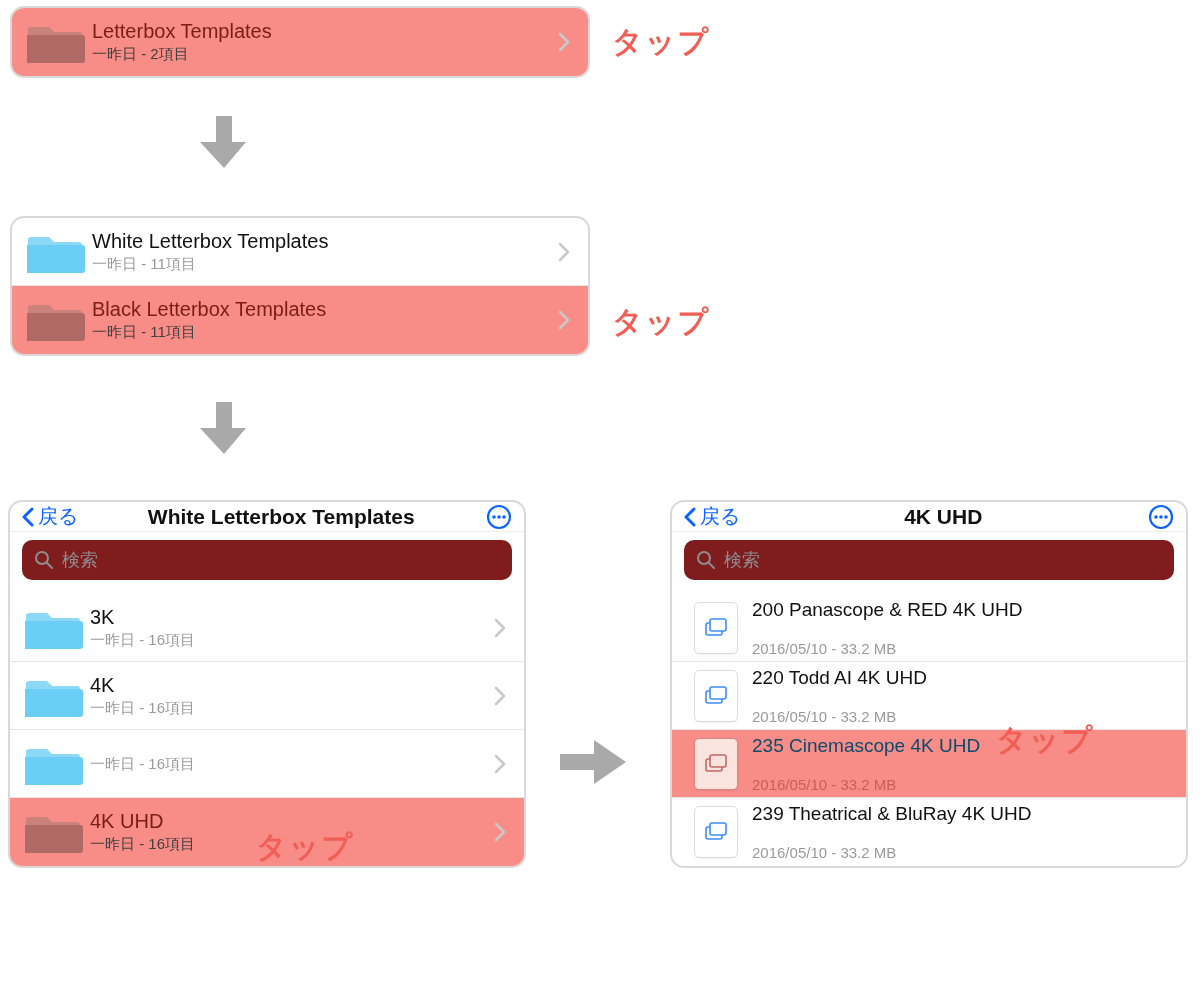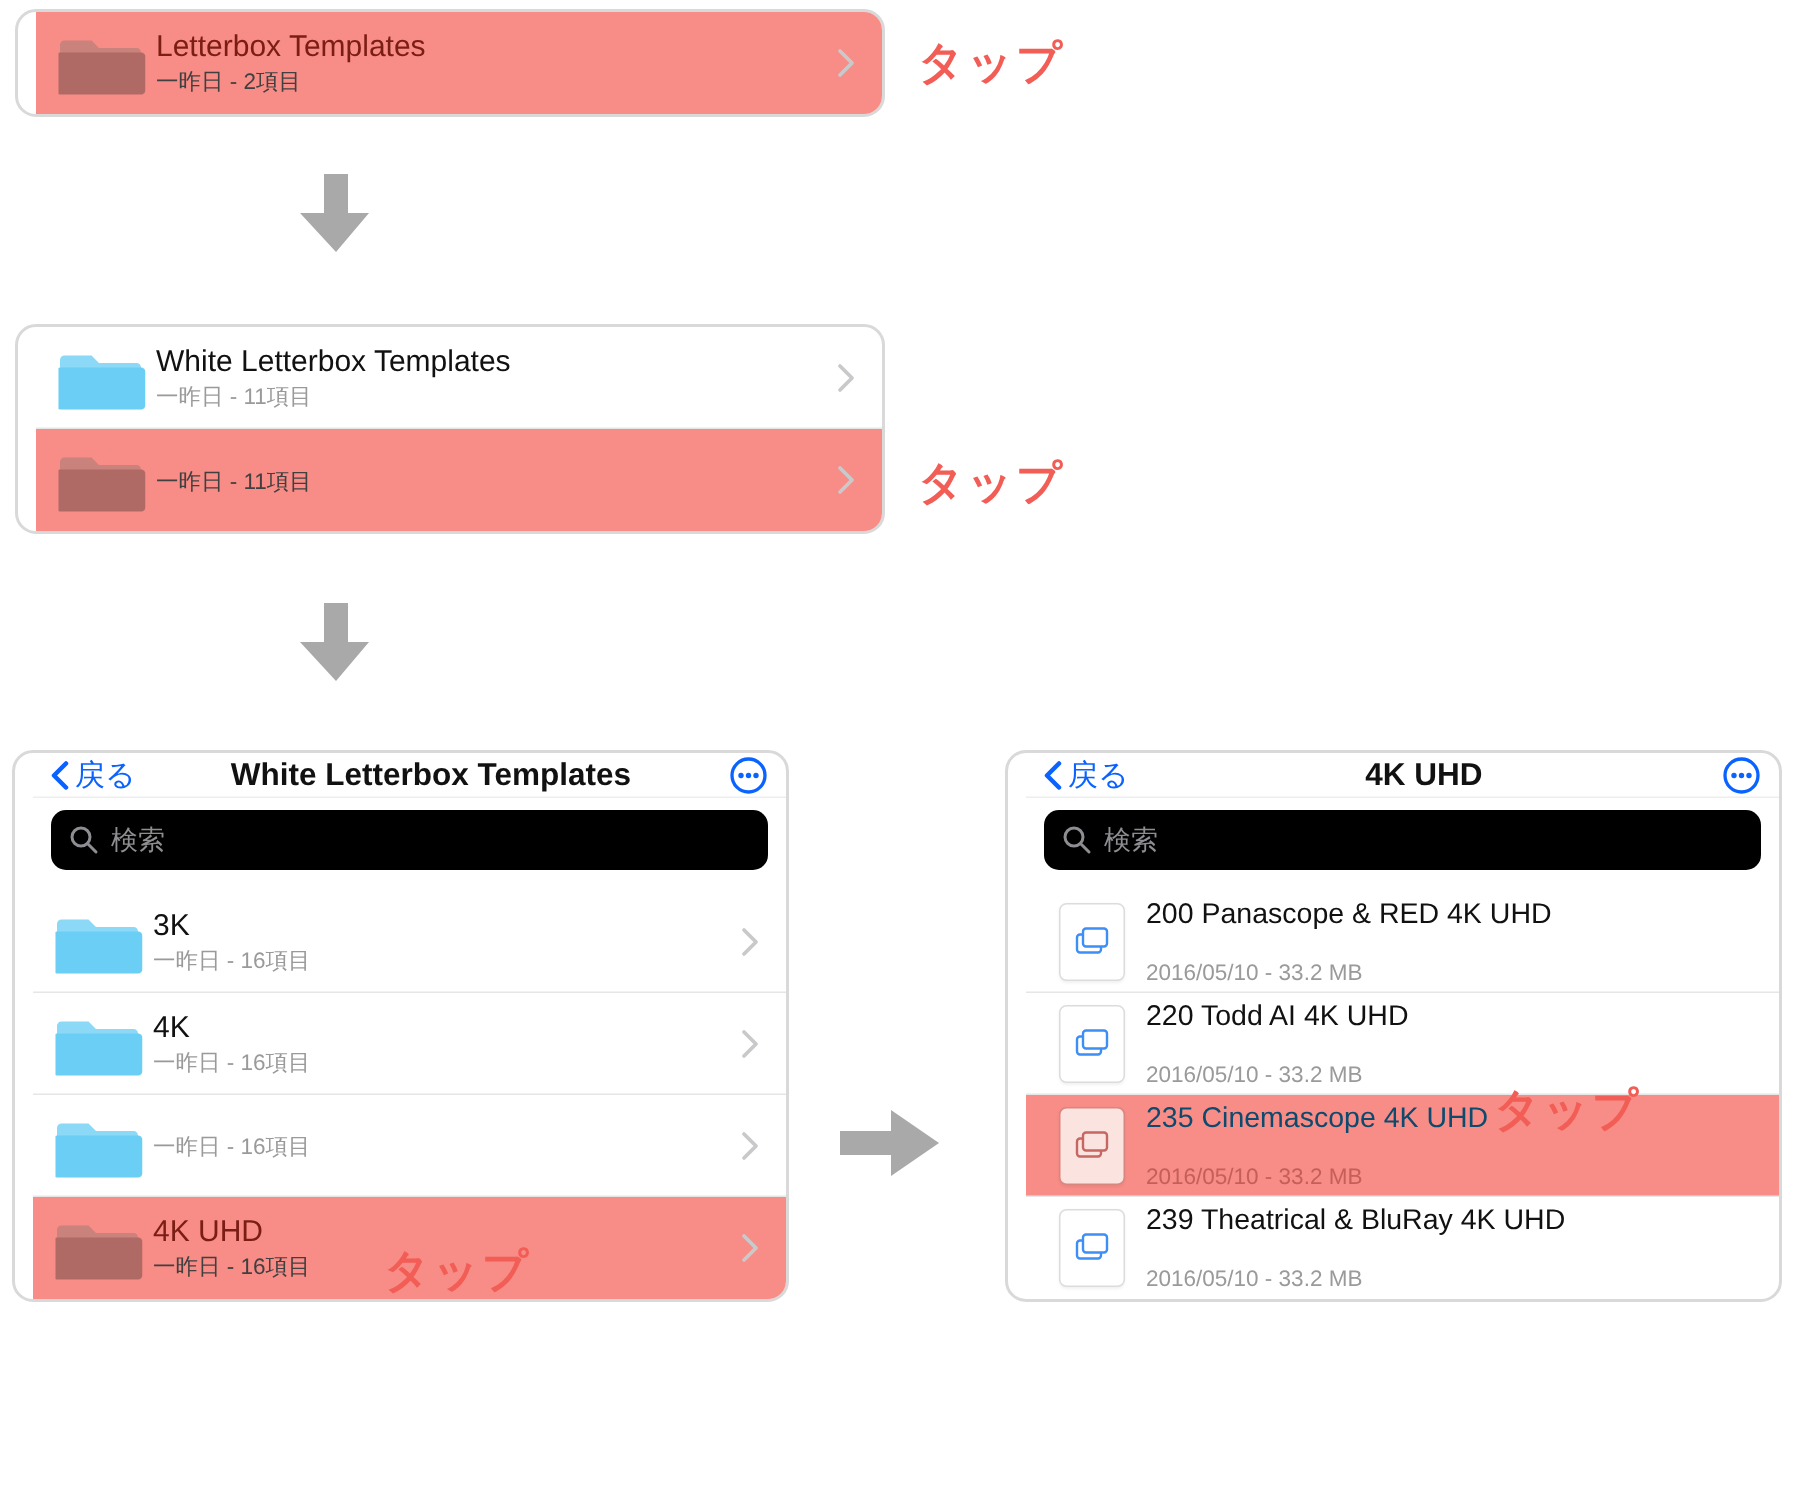--- a/index.html
+++ b/index.html
@@ -3,21 +3,20 @@
 <meta charset="utf-8">
 <style>
   * { box-sizing: border-box; margin: 0; padding: 0; }
   body { font-family: -apple-system, BlinkMacSystemFont, "Helvetica Neue", Arial, sans-serif; background: #fff; width: 1200px; height: 1000px; position: relative;}
   .panel {
     position: absolute;
     border: 2px solid #d9d9d9;
     border-radius: 14px;
     background: #fff;
     overflow: hidden;
-    padding-left: 12px;
   }
   .row {
     display: flex;
     align-items: center;
     height: 68px;
     border-bottom: 1px solid #e6e6e6;
     padding: 0 12px 0 8px;
     position: relative;
   }
   .row:last-child { border-bottom: none; }
@@ -52,21 +51,21 @@
   }
   .header {
     display:flex; align-items:center; height:30px; padding:0 10px;
     border-bottom:1px solid #eee;
   }
   .header .back { color:#0a63ff; font-size:20px; display:flex; align-items:center; gap:2px;}
   .header .htitle { flex:1; text-align:center; font-weight:700; font-size:21px; color:#111;}
   .header .more { width:30px; height:30px; display:flex; align-items:center; justify-content:center;}
   .search {
     margin:8px 12px 6px 12px;
-    background:#000000;
+    background:#7f1d1d;
     border-radius:10px;
     height:40px;
     display:flex; align-items:center; padding:0 12px; gap:8px;
     color:#8d8d92; font-size:18px;
   }
   .file-thumb {
     width:44px; height:52px; background:#fff; border:1px solid #dcdcdc; border-radius:5px;
     display:flex; align-items:center; justify-content:center;
     box-shadow: 0 1px 2px rgba(0,0,0,0.06);
   }
@@ -165,20 +164,21 @@
         </svg>
       </div>
   </div>
   <div class="row highlight">
     <div class="icon-wrap">
       <svg width="58" height="50">
           <use href="#folder-red"></use>
         </svg>
     </div>
     <div class="texts">
+      <div class="title">Black Letterbox Templates</div>
       <div class="sub">一昨日 - 11項目</div>
     </div>
     <div class="chev">
         <svg width="16" height="20">
           <use href="#chevron"></use>
         </svg>
       </div>
   </div>
 </div>
 <div class="tap-label" style="left:612px; top:302px;">タップ</div>

